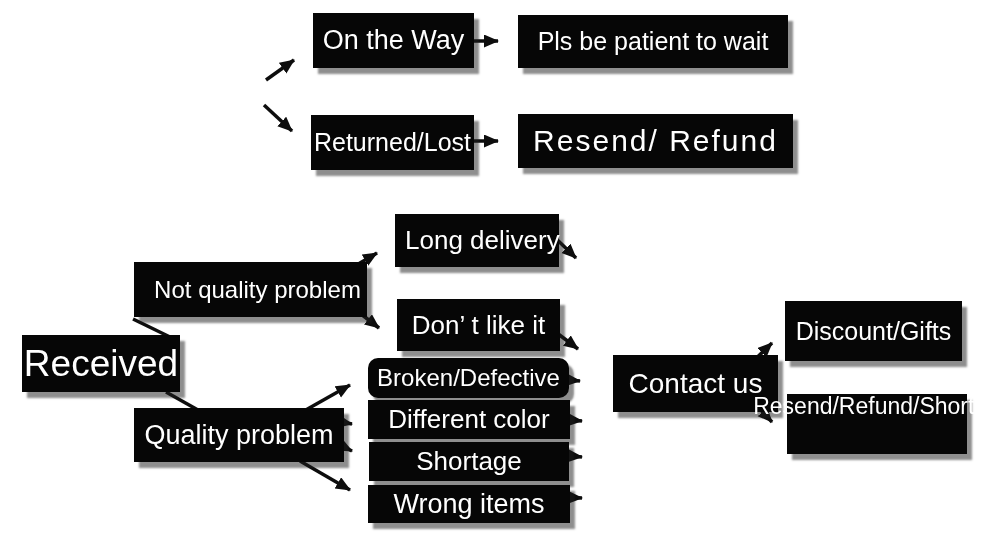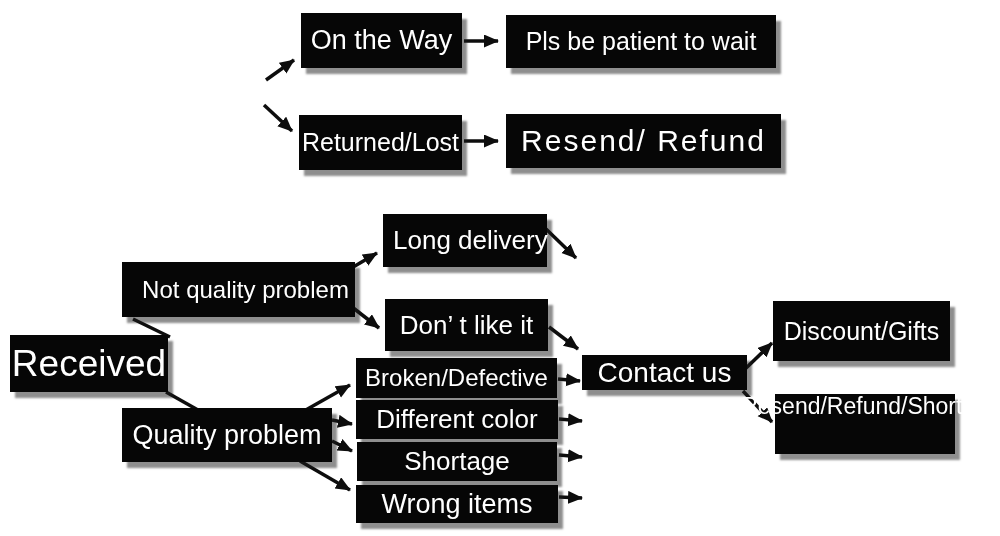--- a/index.html
+++ b/index.html
@@ -29,37 +29,38 @@
   .node {
     position: absolute;
     background: #060606;
     color: #ffffff;
     display: flex;
     align-items: center;
     justify-content: center;
     white-space: nowrap;
     box-shadow: 5px 6px 2px rgba(30,30,30,0.5);
     font-weight: 400;
+    margin-left: 12px;
   }
   
   .n-not-received   { left:105px; top:70px;  width:161px; height:54px; font-size:26px; }
   .n-on-the-way     { left:301px; top:13px;  width:161px; height:55px; font-size:27px; }
   .n-pls            { left:506px; top:15px;  width:270px; height:53px; font-size:25px; }
   .n-returned-lost  { left:299px; top:115px; width:163px; height:55px; font-size:25px; }
   .n-resend-refund  { left:506px; top:114px; width:275px; height:54px; font-size:30px; letter-spacing:2px; }
   .n-received       { left:10px;  top:335px; width:158px; height:57px; font-size:37px; }
   .n-not-quality    { left:122px; top:262px; width:219px; height:55px; font-size:24px;padding-left:14px; }
   .n-quality        { left:122px; top:408px; width:210px; height:54px; font-size:27px; }
   .n-long-delivery  { left:383px; top:214px; width:164px; height:53px; font-size:26px; justify-content:flex-start; padding-left:10px; box-sizing:border-box; }
   .n-dont-like      { left:385px; top:299px; width:163px; height:52px; font-size:26px; }
-  .n-broken         { left:356px; top:358px; width:201px; height:40px; font-size:24px; }
+  .n-broken         { left:356px; top:358px; width:201px; height:40px; font-size:24px;border-radius:10px; }
   .n-different      { left:356px; top:400px; width:202px; height:39px; font-size:26px; }
   .n-shortage       { left:357px; top:442px; width:200px; height:39px; font-size:26px; }
   .n-wrong          { left:356px; top:485px; width:202px; height:38px; font-size:27px; }
-  .n-contact        { left:582px; top:355px; width:165px; height:35px; font-size:28px; }
+  .n-contact        { left:601px; top:355px; width:165px; height:57px; font-size:28px; }
   .n-discount-gifts { left:773px; top:301px; width:177px; height:60px; font-size:25px; }
   .n-resend-discount{ left:775px; top:394px; width:180px; height:60px; font-size:23px;
                       flex-direction:row; align-items:flex-start; justify-content:center;
                       padding-left:12px; box-sizing:border-box; line-height:1.08; }
 </style>
 </head>
 <body>
 
 <div class="canvas">
 

